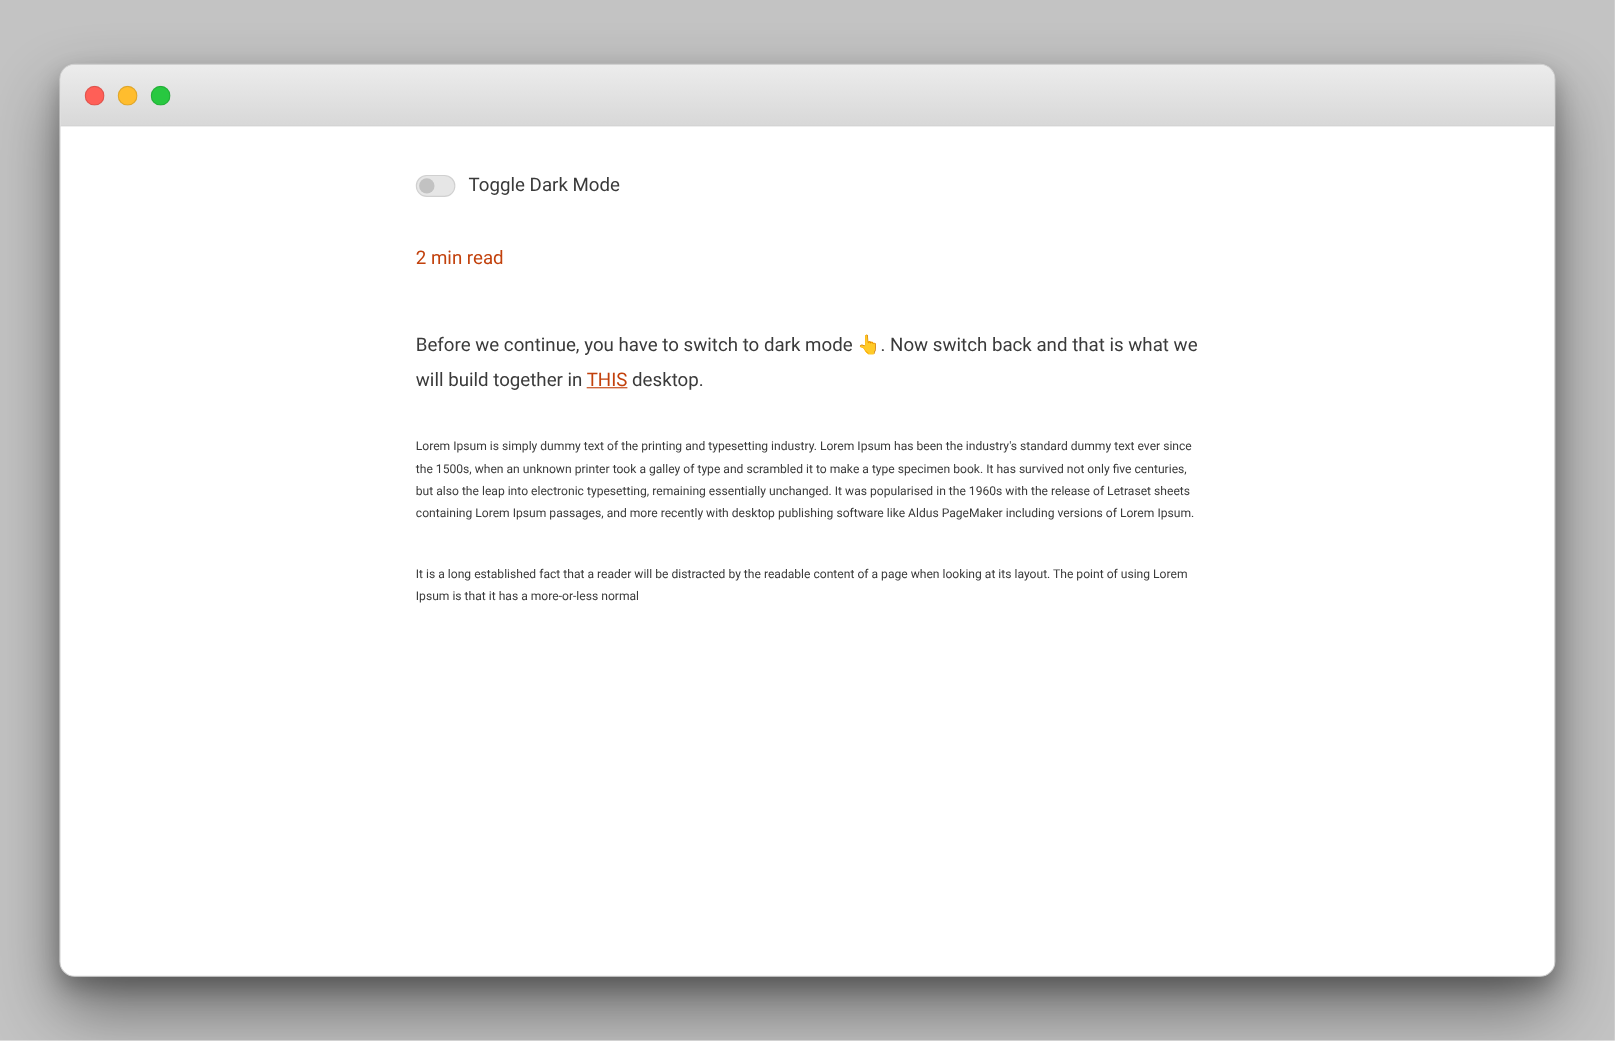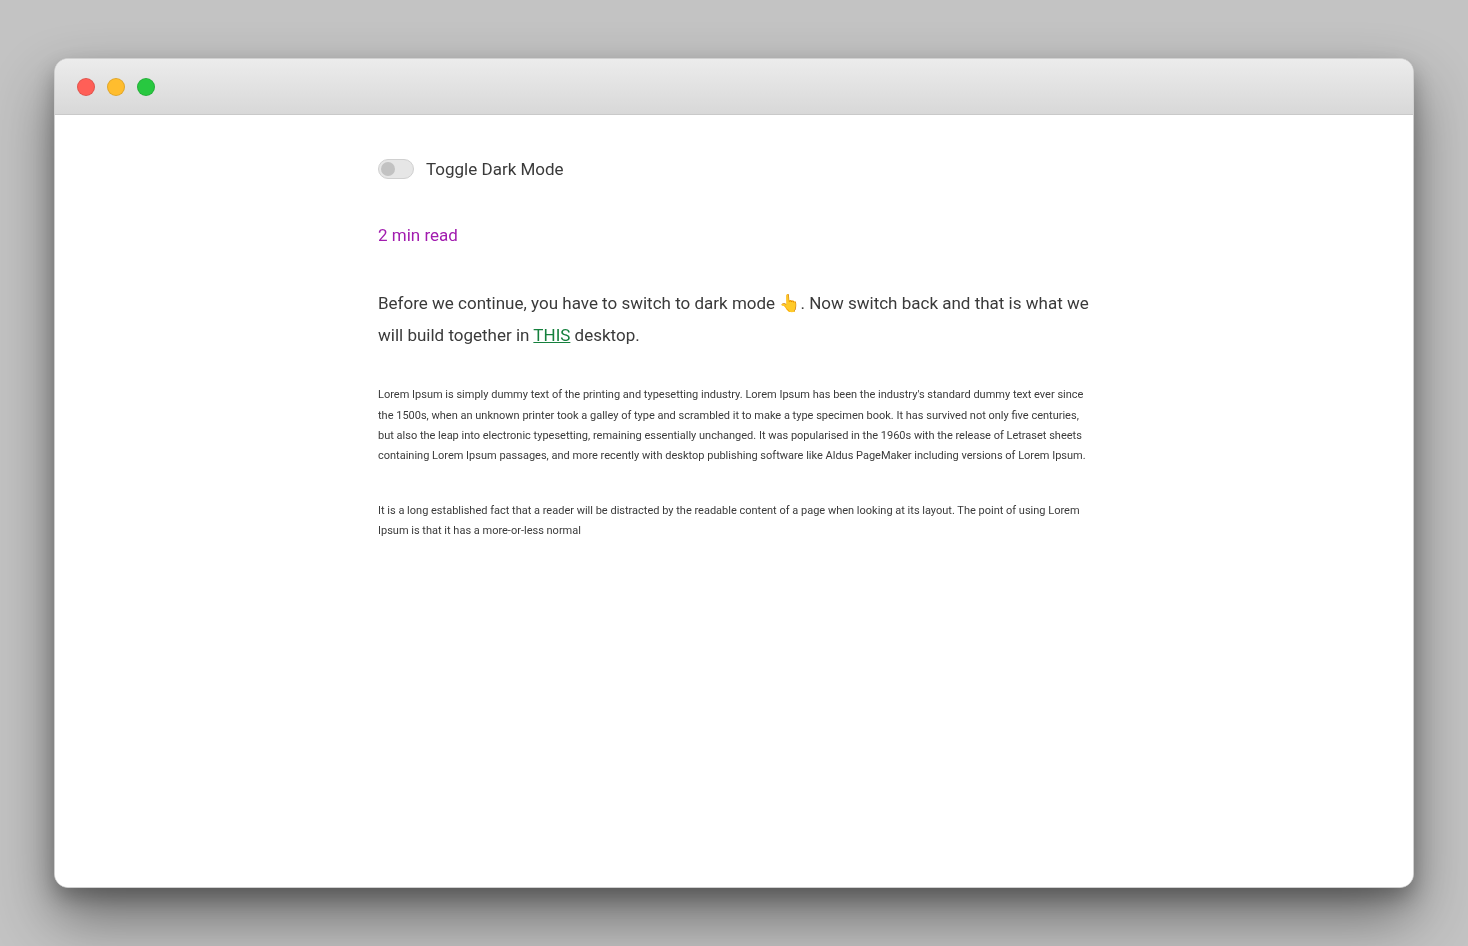--- a/index.html
+++ b/index.html
@@ -83,31 +83,31 @@
   h1.title {
     font-size: 40px;
     font-weight: 700;
     letter-spacing: 0.5px;
     line-height: 1.18;
     color: #222;
     margin-bottom: 14px;
   }
   .read-time {
     font-size: 17px;
-    color: #a21caf;
-    margin-bottom: 12px;
+    color: #c2410c;
+    margin-bottom: 23px;
   }
   .intro {
     font-size: 17px;
     line-height: 1.85;
     color: #3a3a3a;
     margin-bottom: 34px;
   }
   .intro a {
-    color: #15803d;
+    color: #c2410c;
     text-decoration: underline;
   }
   h2.section {
     font-size: 27px;
     font-weight: 700;
     color: #222;
     margin-bottom: 20px;
     margin-top: 8px;
   }
   p.body-text {

